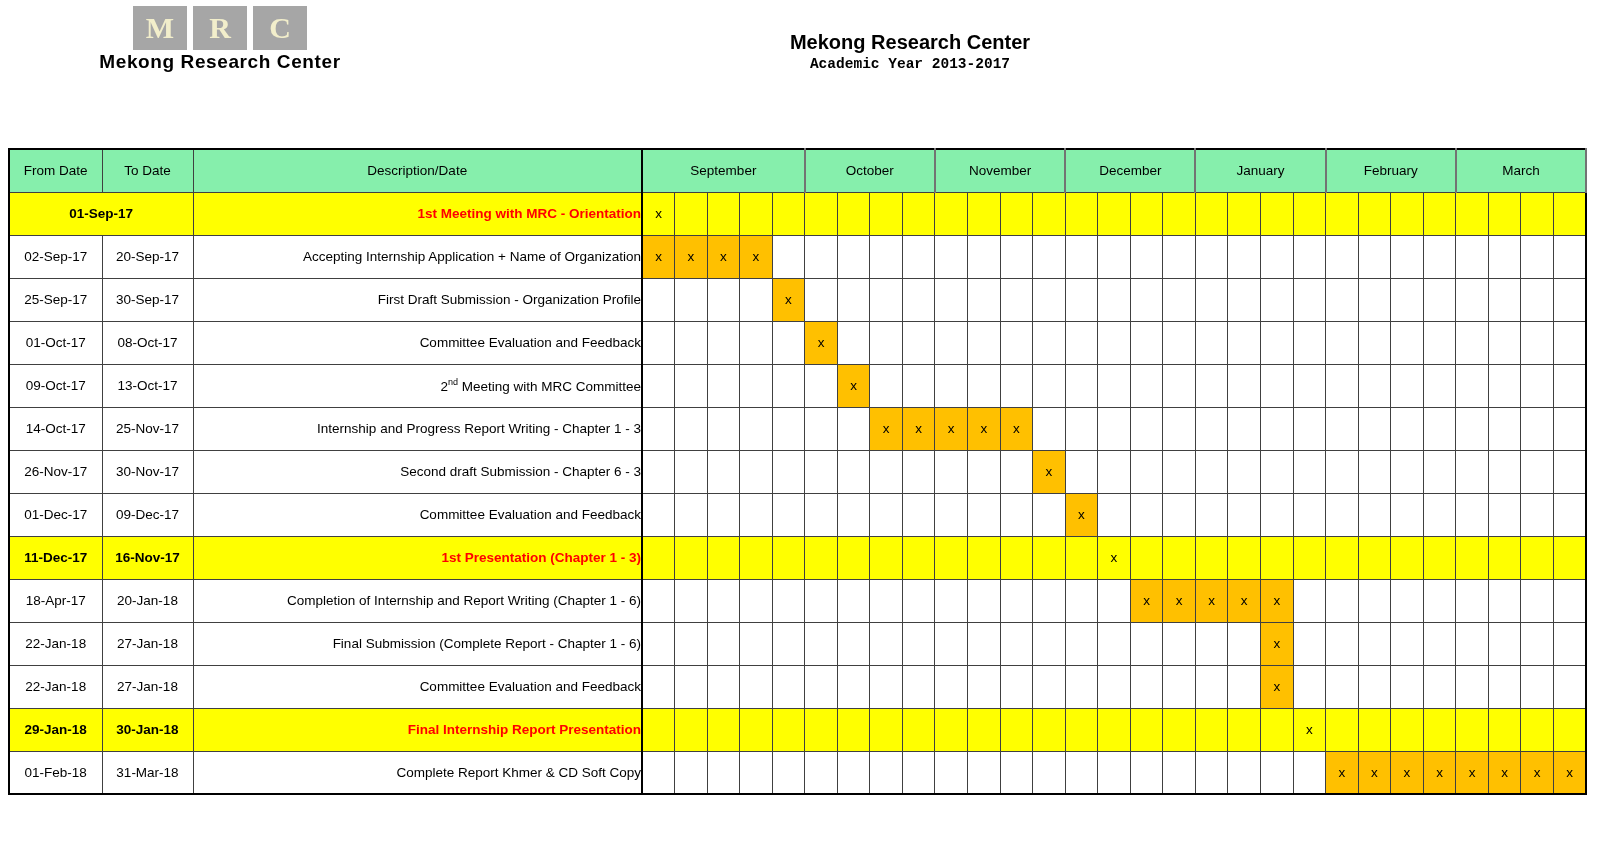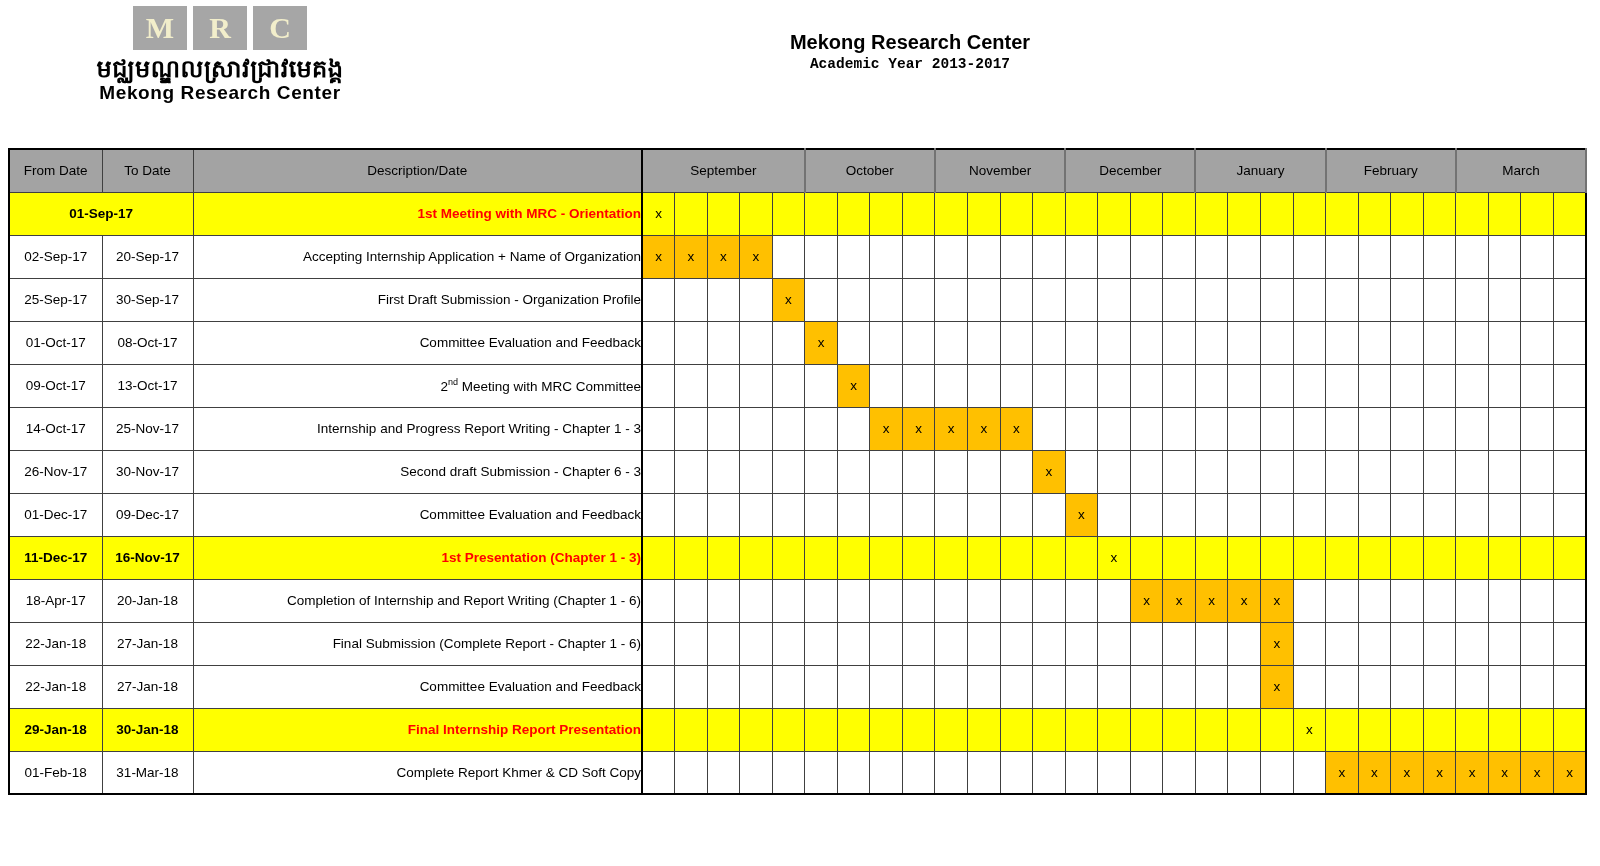--- a/index.html
+++ b/index.html
@@ -47,21 +47,21 @@
   table.gantt td,table.gantt th{
     border:1px solid #404040;
     padding:0;
     font-size:13.5px;
     font-weight:normal;
     height:43px;
     box-sizing:border-box;
   }
   
   .hdr td{
-    background:#a3a3a3;
+    background:#86efac;
     font-weight:bold;
     text-align:center;
     font-size:14.5px;
     height:36px;
     border:1px solid #000;
   }
   .hdr td.mon{border-left:2px solid #000;border-right:2px solid #737373;}
   .col-from{width:93px;}
   .col-to{width:91px;}
   .col-desc{width:449px;}
@@ -104,21 +104,20 @@
 <div class="page">
 
   <div class="header">
 
     <div class="logo">
       <div class="logo-tiles">
         <div class="logo-tile">M</div>
         <div class="logo-tile">R</div>
         <div class="logo-tile">C</div>
       </div>
-      <div class="logo-khmer">មជ្ឈមណ្ឌលស្រាវជ្រាវមេគង្គ</div>
       <div class="logo-en">Mekong Research Center</div>
     </div>
 
     <div class="title-block">
       <div class="t1">Mekong Research Center</div>
       <div class="t3">Academic Year 2013-2017</div>
     </div>
 
   </div>
 

